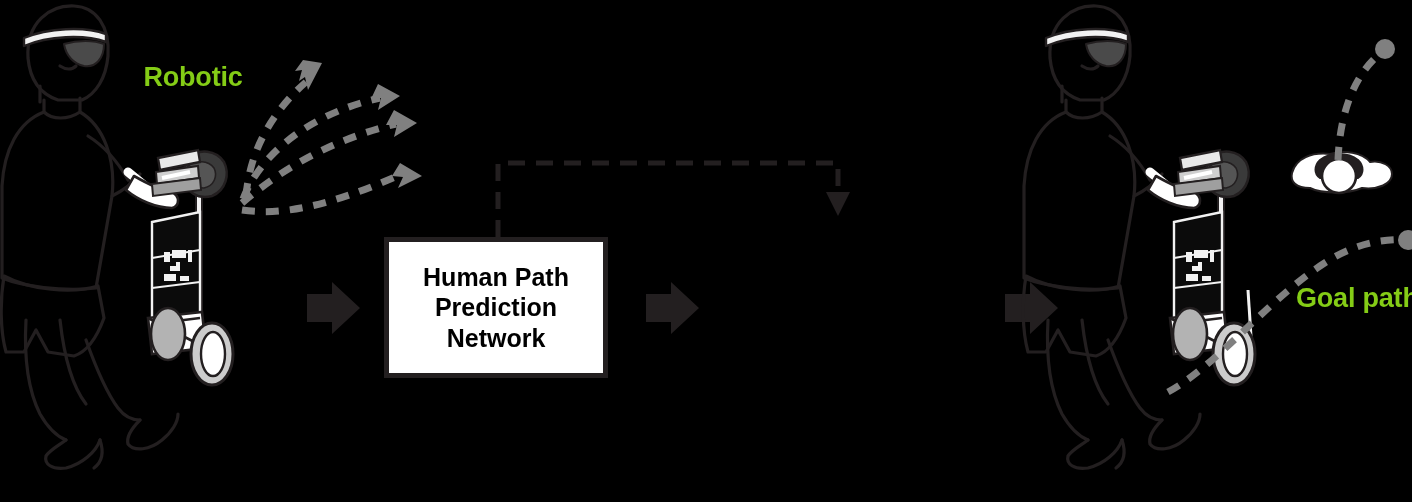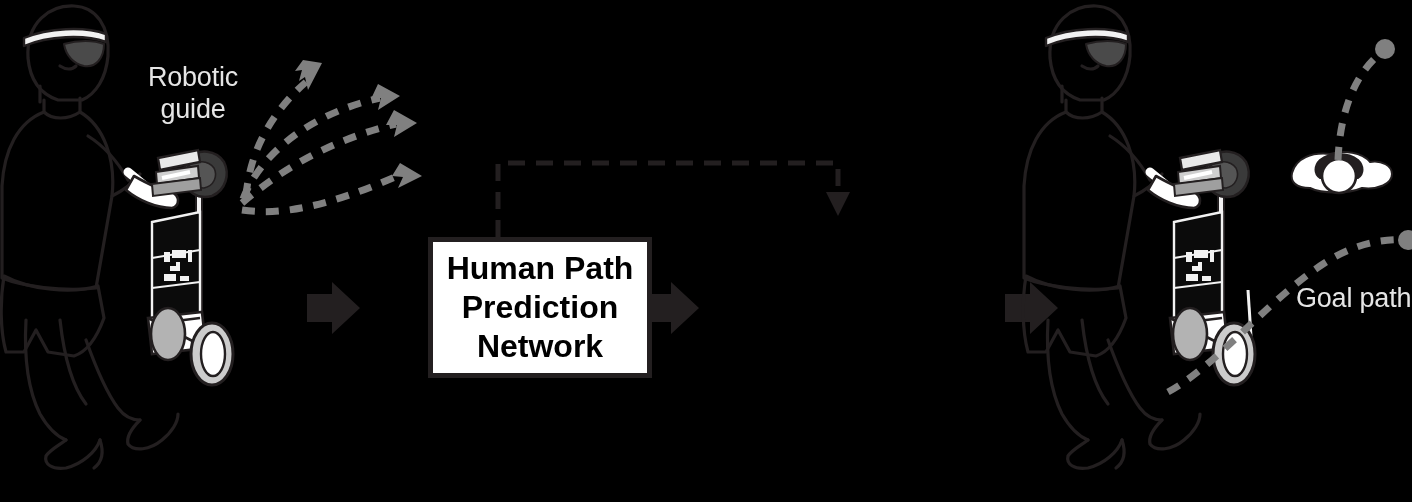--- a/index.html
+++ b/index.html
@@ -37,34 +37,33 @@
     color: #000000;
     font-weight: bold;
     font-family: "Liberation Sans", sans-serif;
     line-height: 1.22;
   }
   #box-hpp {
     left: 384px;
     top: 237px;
     width: 224px;
     height: 141px;
-    font-size: 32px;
-    margin-left: 44px;
+    font-size: 25px;
   }
   #box-rgp {
     left: 723px;
     top: 237px;
     width: 228px;
     height: 141px;
     font-size: 25px;
   }
   .gray-label {
     position: absolute;
-    color: #e5e5e5;
-    font-weight: normal;
+    color: #84cc16;
+    font-weight: bold;
     font-family: "Liberation Sans", sans-serif;
     letter-spacing: -0.2px;
   }
   #label-robotic-guide {
     left: 129px;
     top: 62px;
     width: 128px;
     text-align: center;
     font-size: 27px;
     line-height: 1.18;
@@ -246,18 +245,17 @@
     </g>
   </svg>
 
   <div class="box" id="box-hpp">
     <span>Human Path Prediction Network</span>
   </div>
 
 
   <div class="gray-label" id="label-robotic-guide">
     <div>Robotic</div>
-    <div>guide</div>
   </div>
 
   <div class="gray-label" id="label-goal-path">Goal path</div>
 
 </div>
 
 </body></html>

